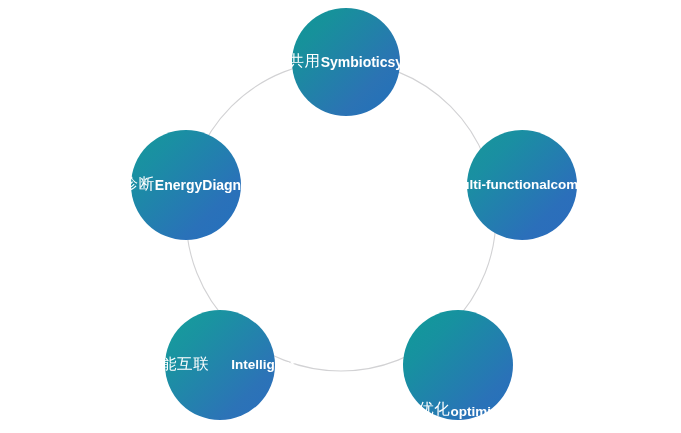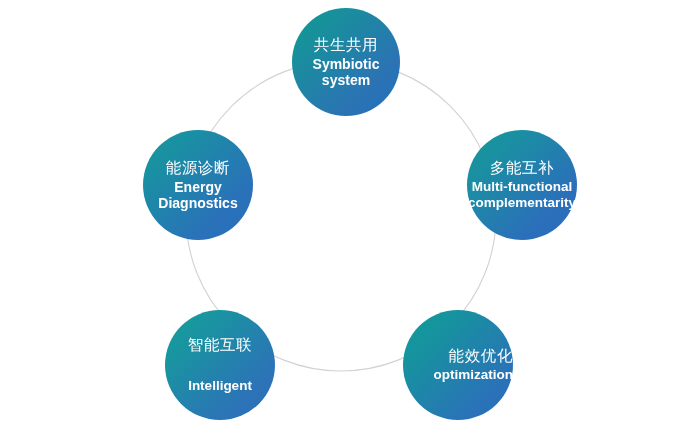--- a/index.html
+++ b/index.html
@@ -30,21 +30,20 @@
     width: 681px;
     height: 433px;
     pointer-events: none;
   }
 
   
   .node {
     position: absolute;
     border-radius: 50%;
     display: flex;
-    flex-direction: column;
     align-items: center;
     justify-content: center;
     text-align: center;
     color: #ffffff;
     box-sizing: border-box;
     line-height: 1.16;
   }
 
   .node-cn {
     font-size: 15.5px;
@@ -73,21 +72,21 @@
     left: 403px; top: 310px; width: 110px; height: 110px;
     background: linear-gradient(135deg, #0f9c98 0%, #1791a0 28%, #2a72b8 78%, #2470bd 100%);
     align-items: flex-end;
   }
   #node-interconnection {
     left: 165px; top: 310px; width: 110px; height: 110px;
     background: linear-gradient(135deg, #14a09a 0%, #1a93a1 26%, #2c73b7 76%, #2a6fbd 100%);
     gap: 22px;
   }
   #node-diagnostics {
-    left: 143px; top: 130px; width: 110px; height: 110px;
+    left: 131px; top: 130px; width: 110px; height: 110px;
     background: linear-gradient(135deg, #15999a 0%, #1a8fa3 24%, #2a71b9 74%, #2470bd 100%);
   }
 
   
   #node-multifunctional .node-en,
   #node-interconnection .node-en,
   #node-efficiency .node-en {
     font-size: 13.5px;
   }
 </style>

